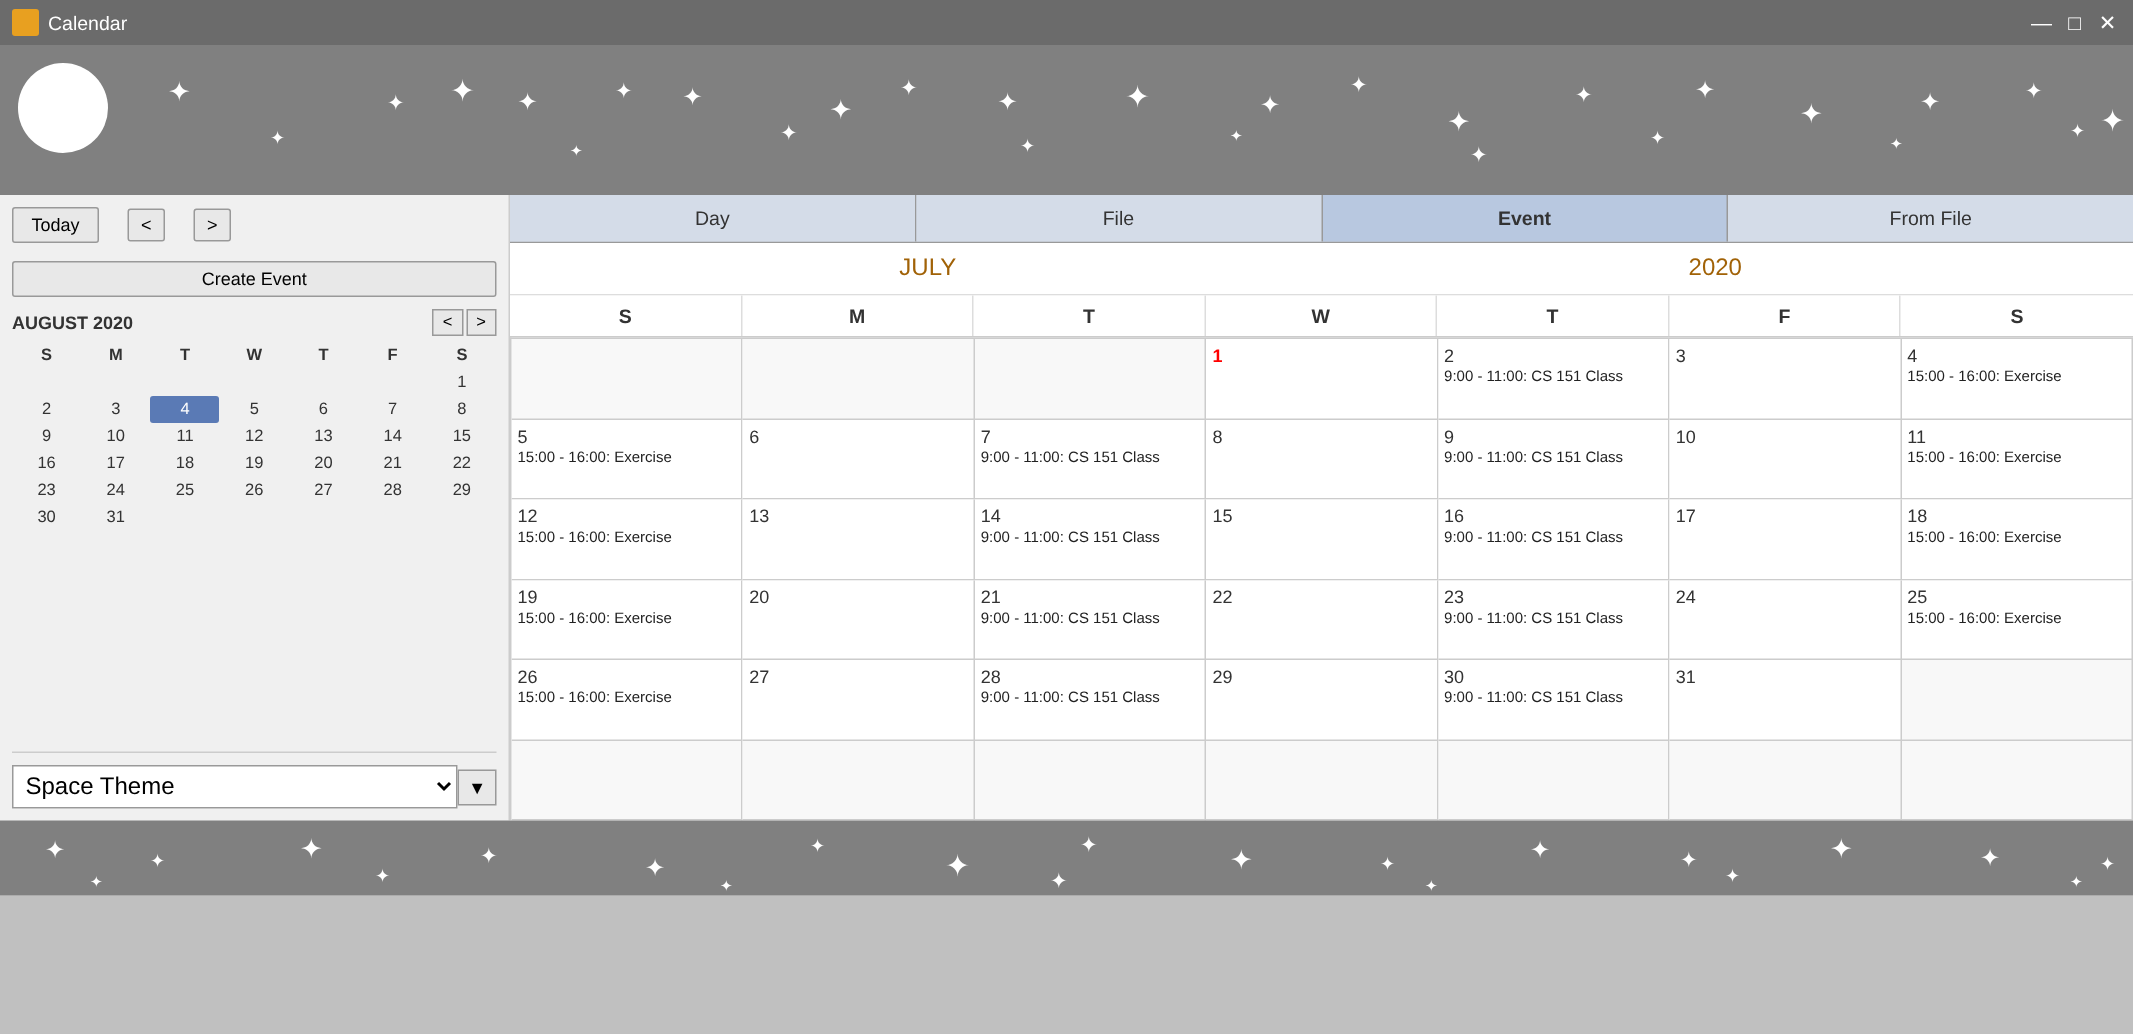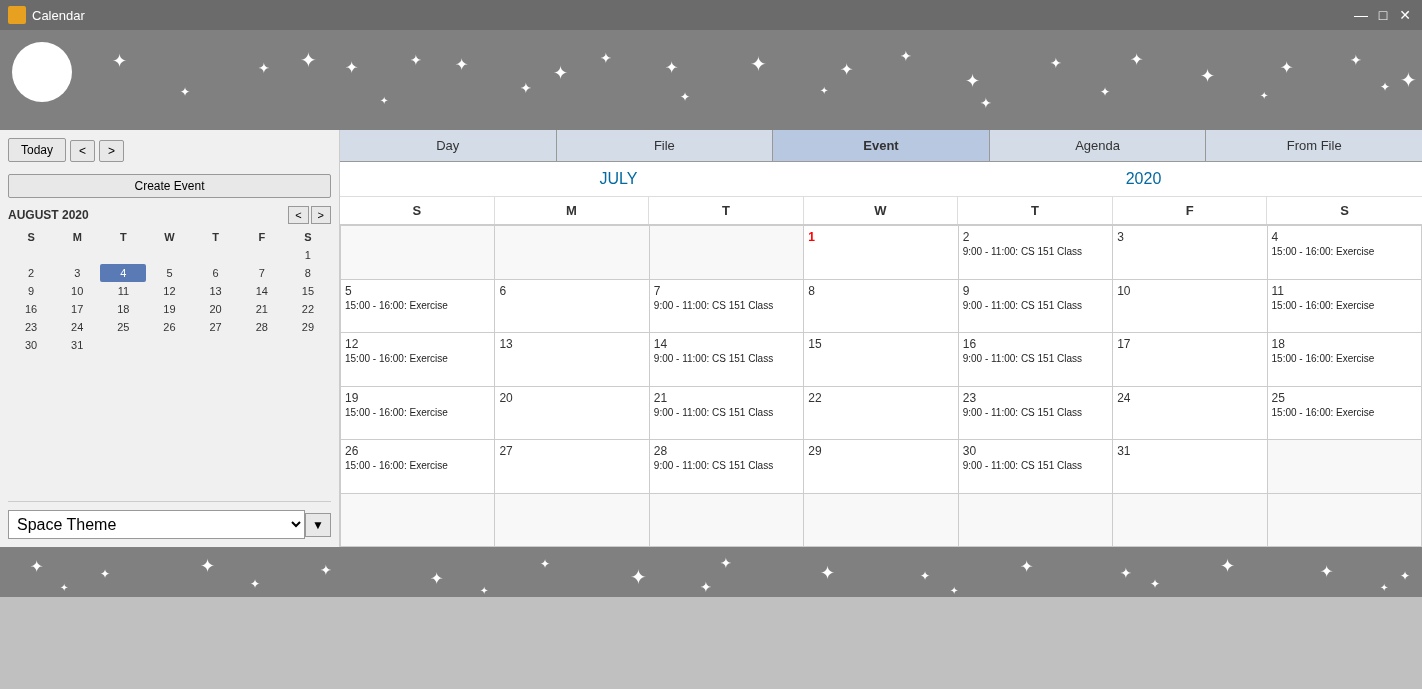--- a/index.html
+++ b/index.html
@@ -46,22 +46,22 @@
       width: 340px;
       flex-shrink: 0;
       background: #f0f0f0;
       border-right: 1px solid #ccc;
       display: flex;
       flex-direction: column;
       padding: 8px;
     }
     .sidebar-top-buttons {
       display: flex;
-      align-items: flex-end;
-      gap: 4px;
+      align-items: center;
+      gap: 19px;
       margin-bottom: 8px;
     }
     .btn-today {
       padding: 4px 12px;
       background: #e8e8e8;
       border: 1px solid #999;
       cursor: pointer;
       font-size: 12px;
       border-radius: 2px;
     }
@@ -178,21 +178,21 @@
 
     
     .month-view { flex: 1; display: flex; flex-direction: column; overflow: hidden; }
     .month-header {
       display: flex;
       align-items: center;
       padding: 8px 16px;
       background: white;
       border-bottom: 1px solid #ddd;
       font-size: 16px;
-      color: #0369a1;
+      color: #a16207;
       flex-shrink: 0;
     }
     .month-header .month-name { flex: 1; text-align: center; }
     .month-header .year-name { flex: 1; text-align: center; }
 
     .day-headers {
       display: grid;
       grid-template-columns: repeat(7, 1fr);
       border-bottom: 1px solid #ccc;
       background: white;
@@ -397,21 +397,20 @@
         <button class="theme-dropdown-btn">▼</button>
       </div>
     </div>
 
     <div class="calendar-area">
 
       <div class="view-tabs" id="view-tabs-container">
       <div class="view-tab">Day</div>
           <div class="view-tab">File</div>
           <div class="view-tab active">Event</div>
-          <div class="view-tab">Agenda</div>
           <div class="view-tab">From File</div>
         </div>
 
       <div class="month-view">
         <div class="month-header">
           <span class="month-name">JULY</span>
           <span class="year-name">2020</span>
         </div>
         <div class="day-headers" id="day-headers-container">
         <div class="day-header">S</div>

